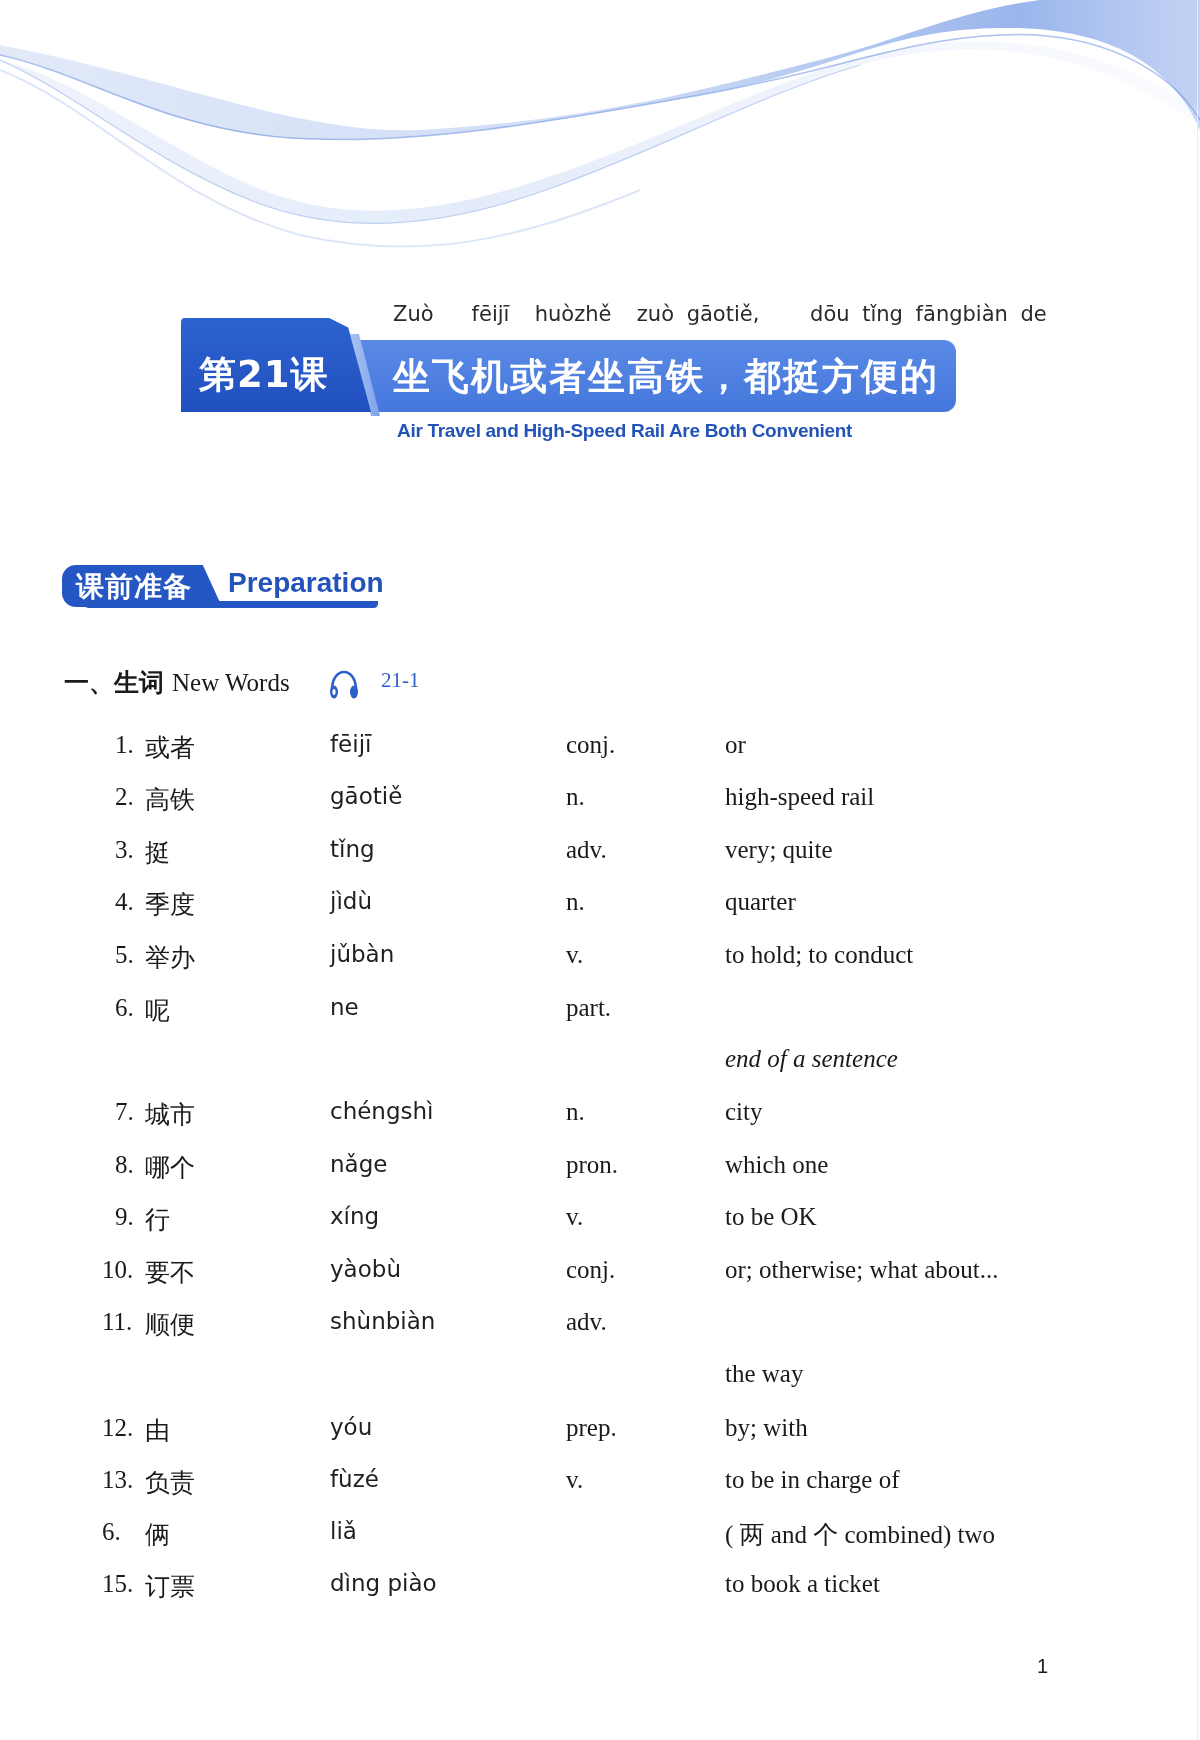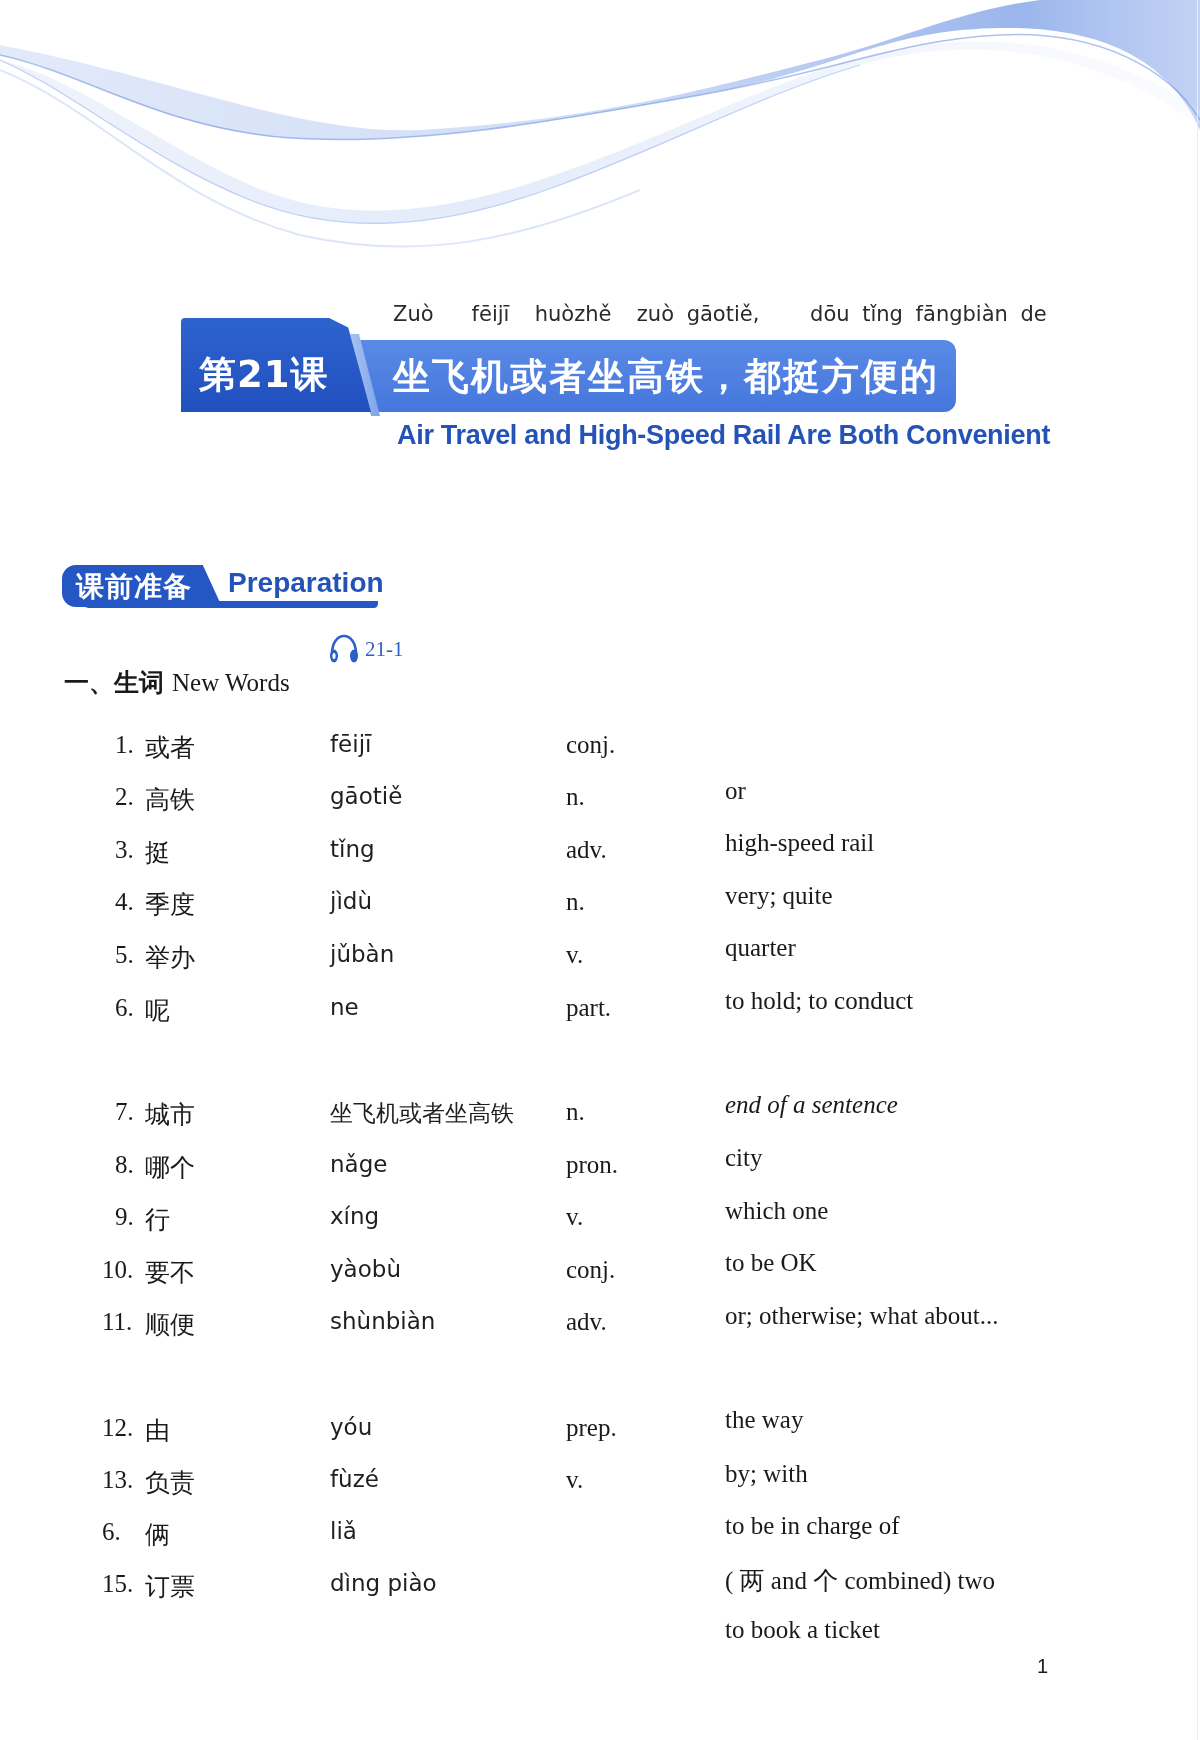--- a/index.html
+++ b/index.html
@@ -40,21 +40,21 @@
     background: linear-gradient(90deg, #a9c3f2, #7ea3ea);
     clip-path: polygon(0 0, 30% 0, 100% 100%, 70% 100%);
   }
   .title-zh {
     position: absolute; left: 393px; top: 352px;
     font-family: "DejaVu Sans", sans-serif; font-weight: bold; font-size: 37px; color: #ffffff;
     letter-spacing: 2px; white-space: nowrap;
   }
   .title-en {
     position: absolute; left: 397px; top: 420px;
-    font-family: "Liberation Sans", sans-serif; font-weight: bold; font-size: 27px; color: #2453b8;
+    font-family: "Liberation Sans", sans-serif; font-weight: bold; font-size: 19px; color: #2453b8;
     letter-spacing: -0.3px; white-space: nowrap;
   }
 
   .prep-badge { position: absolute; left: 62px; top: 565px; width: 316px; height: 44px; padding-left: 8px; }
   .prep-pill {
     position: absolute; left: 0; top: 0; width: 160px; height: 42px;
     background: #2456c4; border-radius: 14px 4px 0 14px;
     clip-path: polygon(0 0, 88% 0, 100% 100%, 0 100%);
   }
   .prep-underline {
@@ -71,31 +71,31 @@
     font-family: "Liberation Sans", sans-serif; font-weight: bold; font-size: 28px; color: #2453b8;
     white-space: nowrap;
   }
 
   .section-head {
     position: absolute; left: 64px; top: 666px; font-size: 25px; color: #1a1a1a; white-space: nowrap;
   }
   .section-head .zh { font-family: "DejaVu Serif", serif; font-weight: bold; }
   .section-head .en { font-family: "Liberation Serif", serif; margin-left: 8px; }
   .audio {
-    position: absolute; left: 327px; top: 632px; height: 34px; display: flex; align-items: center;
+    position: absolute; left: 327px; top: 668px; height: 34px; display: flex; align-items: flex-start; gap: 16px;
   }
   .audio .code { font-family: "Liberation Serif", serif; font-size: 21px; color: #2e5fc8; margin-left: 4px; }
 
   .words { position: absolute; left: 0; top: 0; }
   .row { position: absolute; left: 0; height: 40px; width: 1200px; font-size: 25px; white-space: nowrap; }
   .row .num { position: absolute; font-family: "Liberation Serif", serif; }
   .row .hz { position: absolute; left: 145px; font-family: "DejaVu Serif", serif; font-size: 25px; }
   .row .py { position: absolute; left: 330px; font-family: "DejaVu Sans", sans-serif; font-size: 23px; color: #1f1f1f; }
   .row .pos { position: absolute; left: 566px; font-family: "Liberation Serif", serif; }
-  .row .mean { position: absolute; left: 725px; font-family: "Liberation Serif", serif; margin-top: 46px; }
+  .row .mean { position: absolute; left: 725px; font-family: "Liberation Serif", serif; }
   .row .mean.italic { font-style: italic; }
   .row .mean.justify { width: 348px; text-align: justify; text-align-last: justify; }
 
   .page-num {
     position: absolute; left: 1037px; top: 1655px;
     font-family: "Liberation Sans", sans-serif; font-size: 20px; color: #1a1a1a;
   }
 </style>
 </head>
 <body>
@@ -191,21 +191,21 @@
     <span class="hz">呢</span>
     <span class="py">ne</span>
     <span class="pos">part.</span>
   </div>
   <div class="row" style="top:1045px">
     <span class="mean italic">end of a sentence</span>
   </div>
   <div class="row" style="top:1098px">
     <span class="num" style="left:115px">7.</span>
     <span class="hz">城市</span>
-    <span class="py">坐飞机或者坐高铁</span>
+    <span class="py">chéngshì</span>
     <span class="pos">n.</span>
     <span class="mean">city</span>
   </div>
   <div class="row" style="top:1151px">
     <span class="num" style="left:115px">8.</span>
     <span class="hz">哪个</span>
     <span class="py">nǎge</span>
     <span class="pos">pron.</span>
     <span class="mean">which one</span>
   </div>

